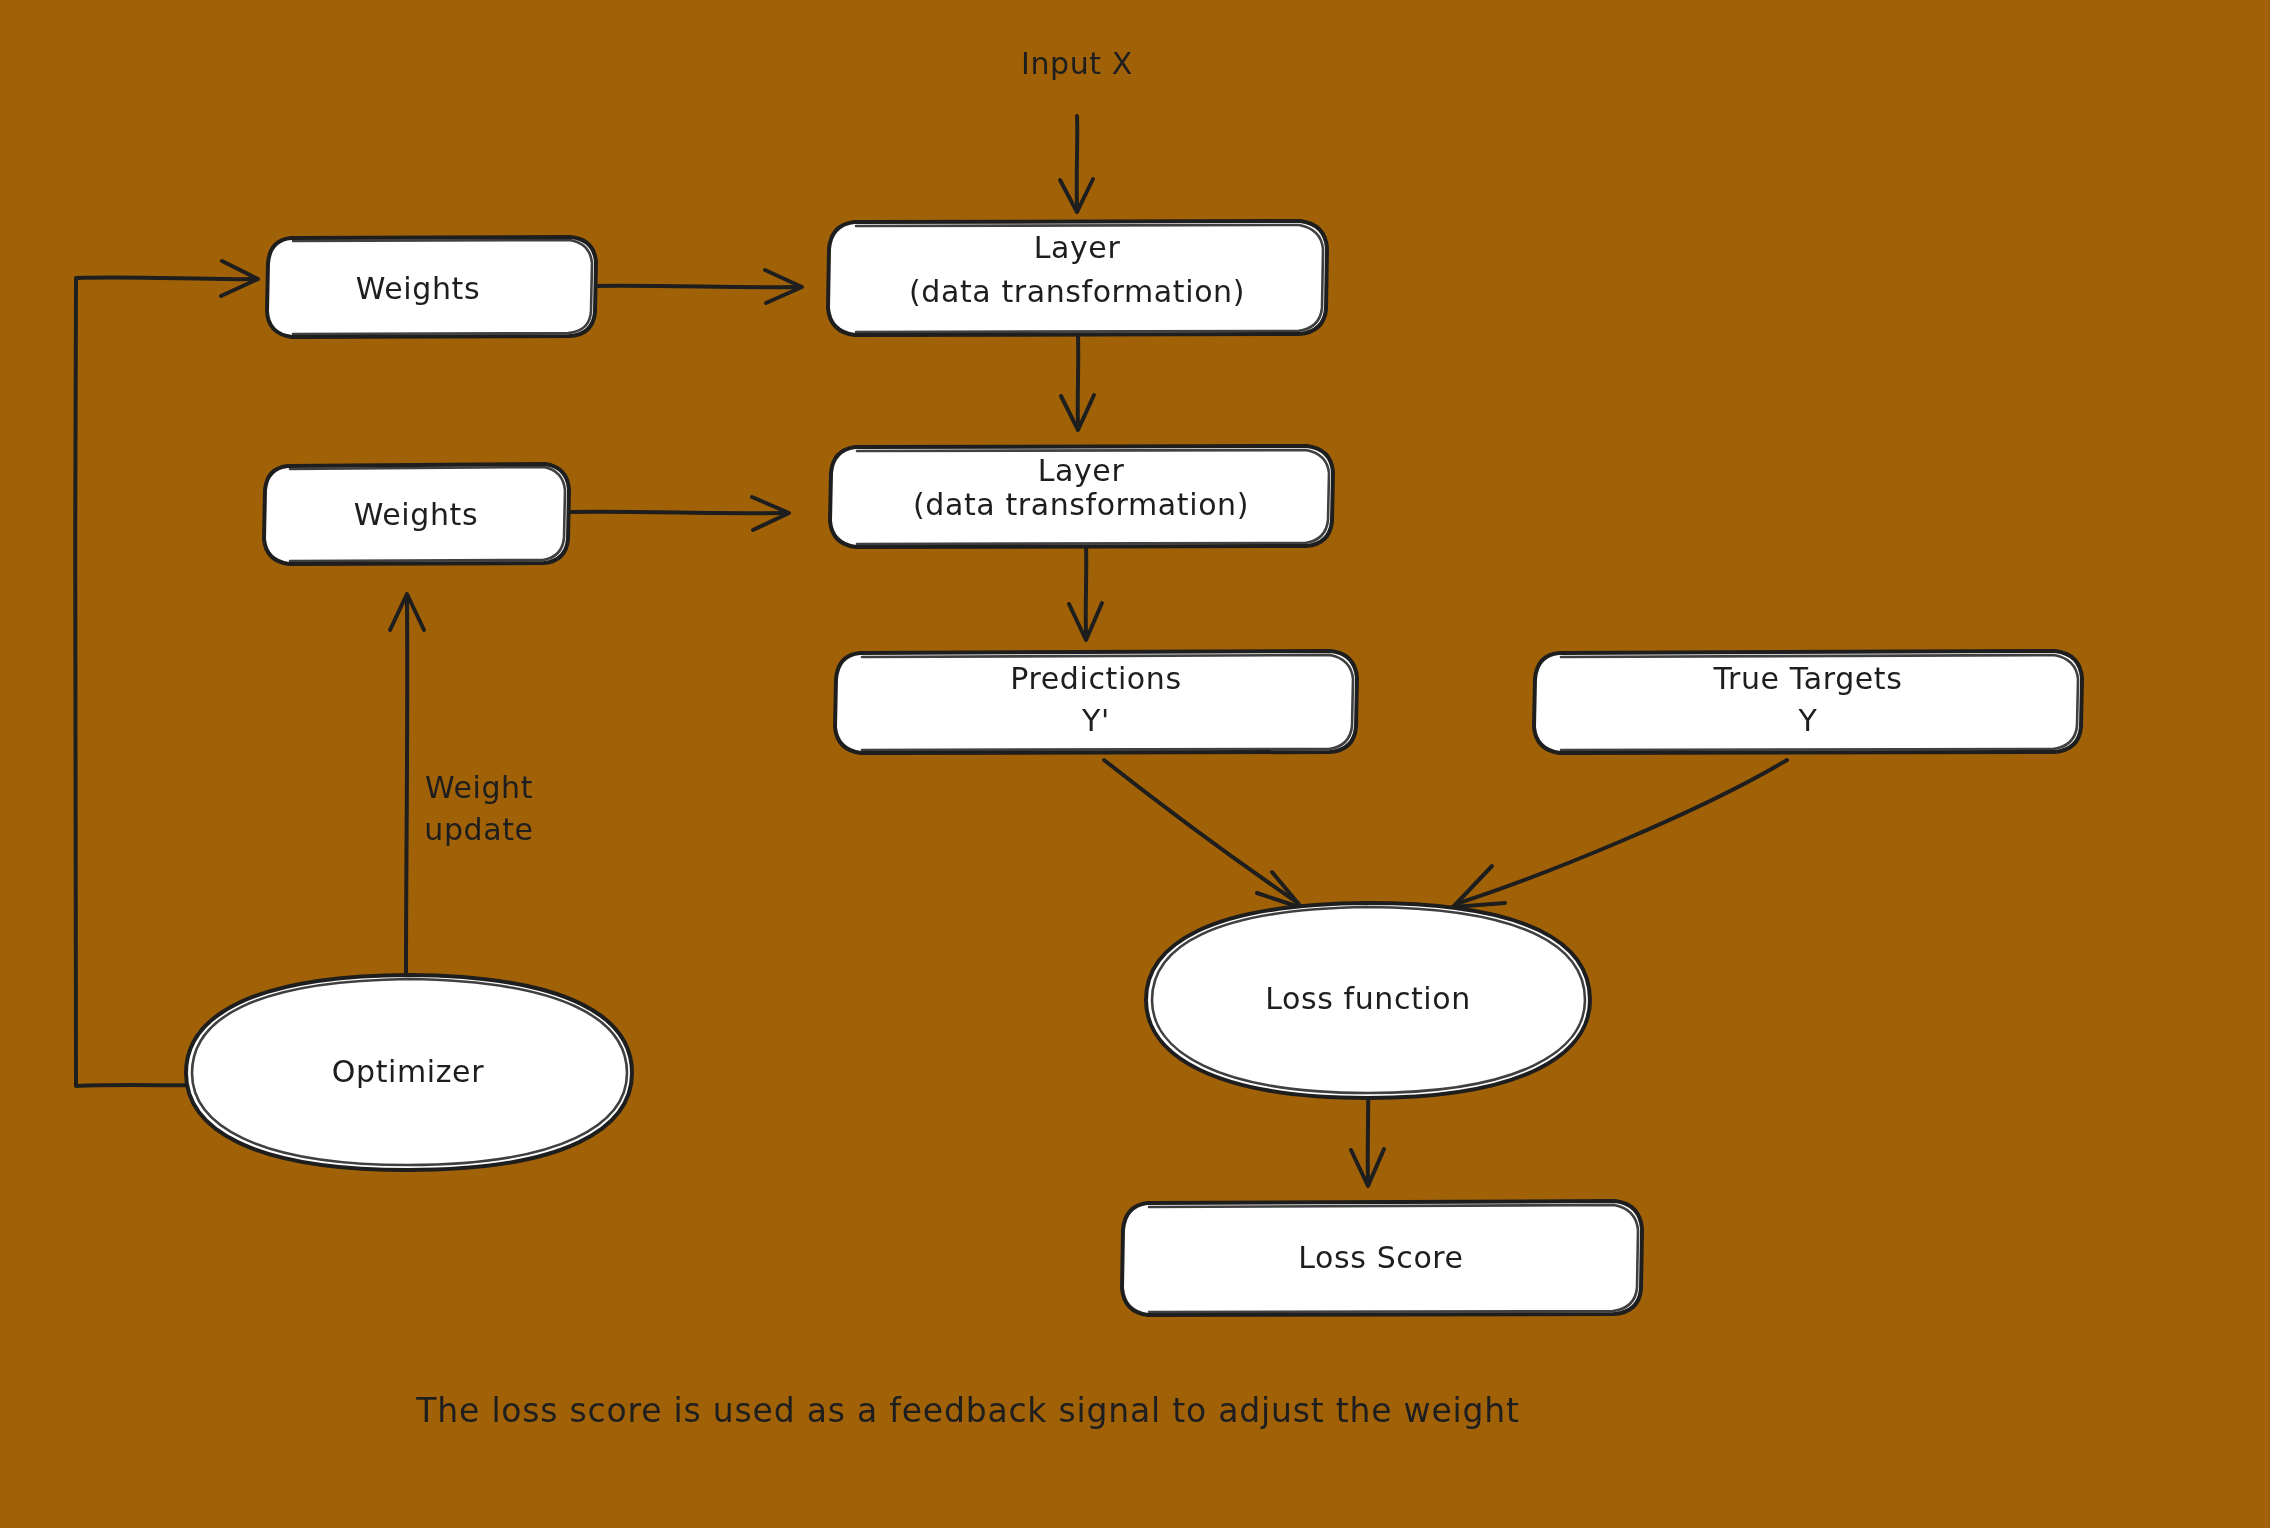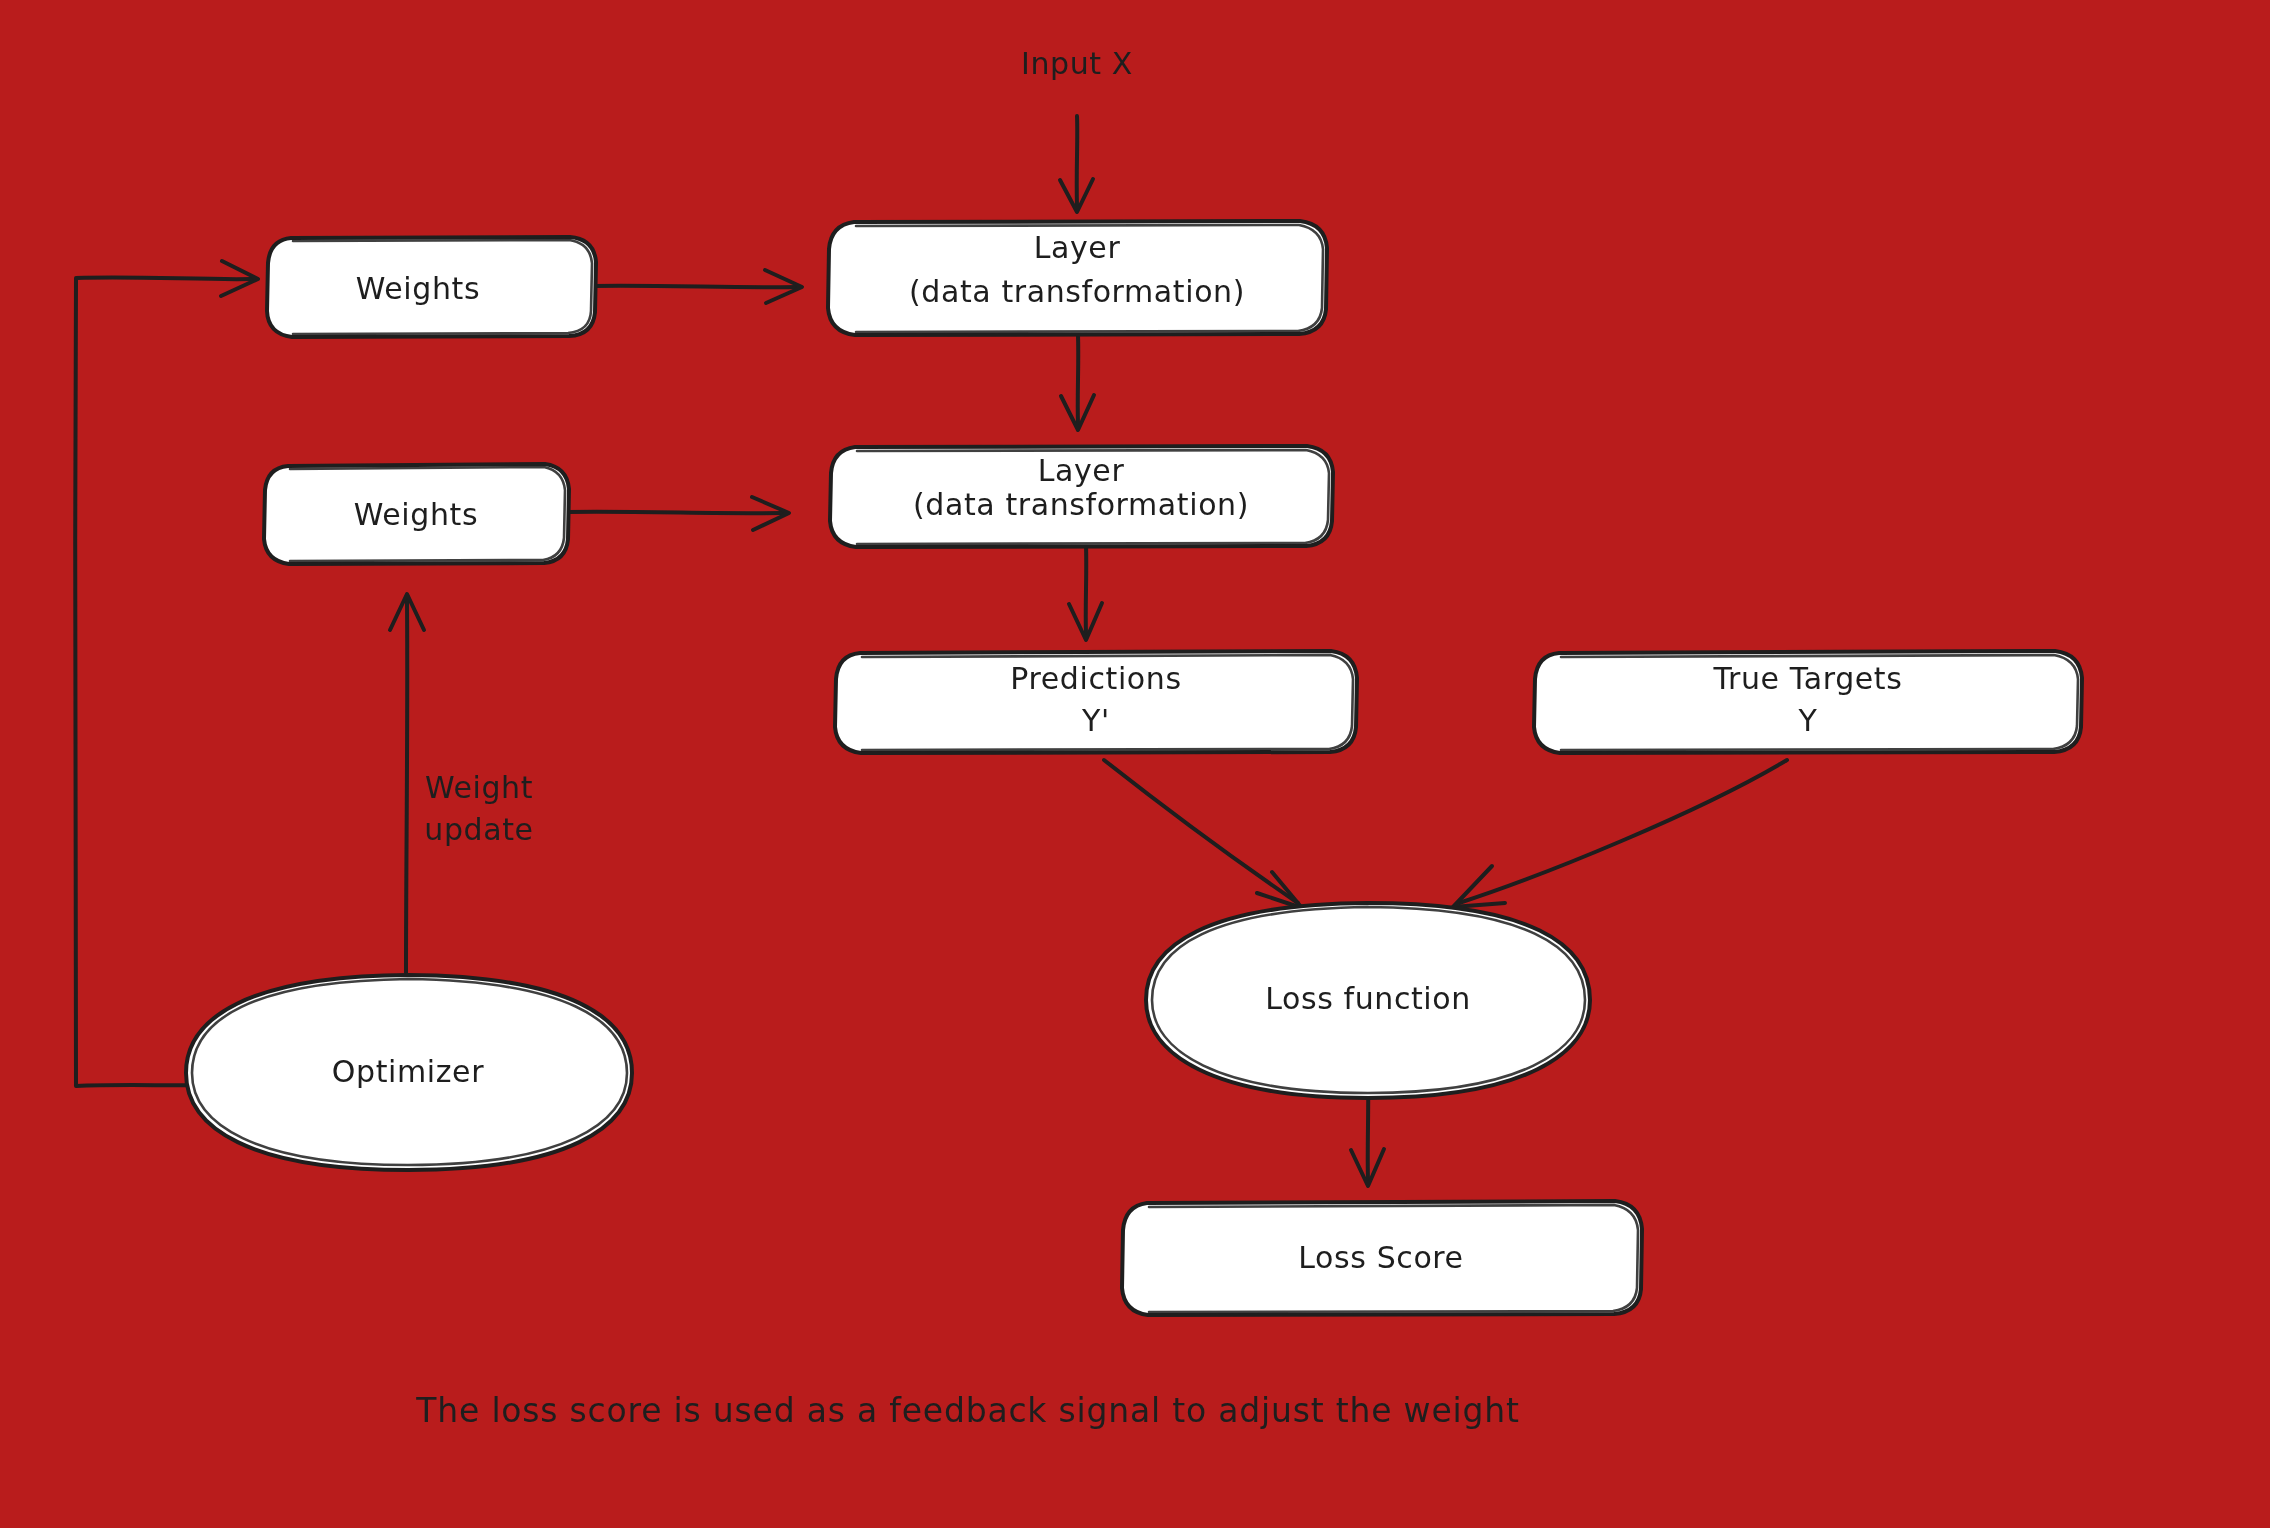--- a/index.html
+++ b/index.html
@@ -8,21 +8,21 @@
     padding: 0;
     background: #ffffff;
   }
   body {
     font-family: "DejaVu Sans", sans-serif;
   }
   #canvas {
     position: relative;
     width: 2270px;
     height: 1528px;
-    background: #b91c1c;
+    background: #a16207;
     overflow: hidden;
   }
   #diagram-svg {
     position: absolute;
     left: 0;
     top: 0;
     width: 2270px;
     height: 1528px;
   }
   .node-shape {

